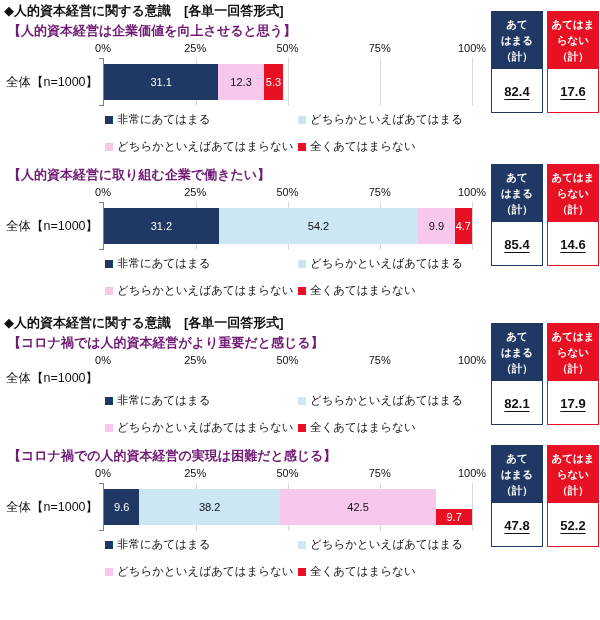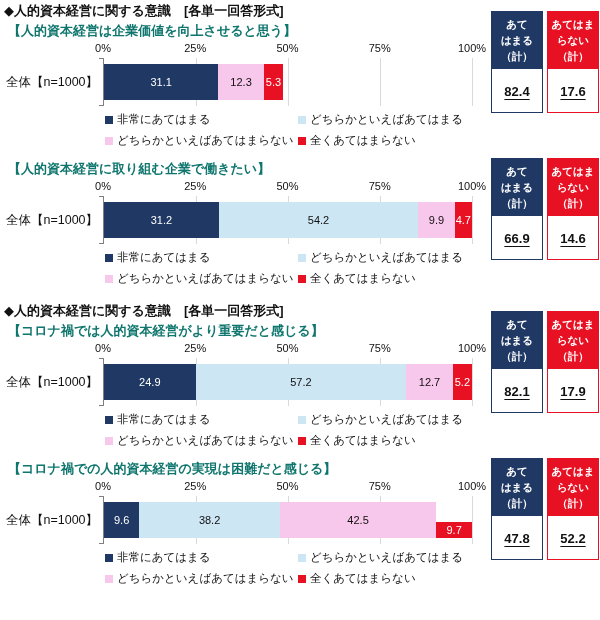--- a/index.html
+++ b/index.html
@@ -8,38 +8,38 @@
   .page { width:600px; height:620px; overflow:hidden; padding-top:2px; }
 
   .block { display:flex; align-items:flex-start; }
   .block + .block { margin-top:10px; }
   .block.section-gap { margin-top:16px; }
   .chart-col { width:487px; flex:0 0 487px; }
   .sum-col { width:113px; flex:0 0 113px; display:flex; gap:4px; padding-left:4px; }
   .sum-col.pt { padding-top:9px; }
 
   .section-heading { font-size:13px; font-weight:bold; color:#111; padding-left:4px; line-height:18px; }
-  .chart-title { font-size:13px; font-weight:bold; color:#0f766e; padding-left:8px; line-height:18px; margin-top:2px; }
+  .chart-title { font-size:13px; font-weight:bold; color:#701a75; padding-left:8px; line-height:18px; margin-top:2px; }
 
   .axis-row { position:relative; height:16px; margin-left:103px; margin-right:15px; margin-top:2px; }
   .tick { position:absolute; top:0; transform:translateX(-50%); font-size:11px; color:#111; white-space:nowrap; }
 
   .plot { display:flex; }
   .row-label { width:103px; flex:0 0 103px; font-size:12.5px; color:#111; display:flex; align-items:center; padding-left:6px; }
   .plot-area { flex:1; margin-right:15px; position:relative; height:48px; border-left:1px solid #7f7f7f; }
   .plot-area::before, .plot-area::after { content:""; position:absolute; left:-5px; width:5px; height:1px; background:#7f7f7f; }
   .plot-area::before { top:0; } .plot-area::after { bottom:0; }
   .grid { position:absolute; top:0; bottom:0; width:1px; background:#d9d9d9; }
   .g25{left:25%;} .g50{left:50%;} .g75{left:75%;} .g100{left:100%;}
   .bar { position:absolute; left:0; right:0; top:6px; bottom:6px; display:flex; }
   .seg { display:flex; align-items:center; justify-content:center; font-size:11px; overflow:visible; white-space:nowrap; }
   .seg.light { color:#111; }
   .seg.dark { color:#ffffff; }
 
-  .legend { margin:6px 0 0 105px; display:grid; grid-template-columns:193px 1fr; row-gap:6px; font-size:11.5px; color:#111; }
+  .legend { margin:6px 0 0 105px; display:grid; grid-template-columns:193px 1fr; row-gap:12px; font-size:11.5px; color:#111; }
   .leg { display:flex; align-items:center; gap:4px; white-space:nowrap; }
   .swatch { width:8px; height:8px; flex:0 0 8px; display:inline-block; }
 
   .sum-box { width:52px; flex:0 0 52px; border:1.5px solid #1f3864; text-align:center; background:#fff; }
   .sum-head { font-size:10.5px; font-weight:bold; color:#ffffff; line-height:1.5; padding:5px 0; white-space:pre-line; }
   .sum-val { padding:15px 0 13px; font-size:13px; font-weight:bold; color:#111; background:#fff; }
   .sum-val span { text-decoration:underline; text-underline-offset:3px; }
 </style>
 </head>
 <body>
@@ -162,21 +162,21 @@
             <span class="swatch" style="background: rgb(232, 17, 35);"></span>
             <span>全くあてはまらない</span>
           </div>
       </div>
     </div>
     <div class="sum-col">
       <div class="sum-box" style="border-color: rgb(31, 56, 100);">
         <div class="sum-head" style="background: rgb(31, 56, 100);">あて
 はまる
 （計）</div>
-        <div class="sum-val"><span>66.9</span></div>
+        <div class="sum-val"><span>85.4</span></div>
       </div>
       <div class="sum-box" style="border-color: rgb(232, 17, 35);">
         <div class="sum-head" style="background: rgb(232, 17, 35);">あてはま
 らない
 （計）</div>
         <div class="sum-val"><span>14.6</span></div>
       </div>
     </div>
   </section>
 
@@ -186,40 +186,20 @@
       <div class="chart-title">【コロナ禍では人的資本経営がより重要だと感じる】</div>
       <div class="axis-row">
         <span class="tick" style="left:0%">0%</span>
         <span class="tick" style="left:25%">25%</span>
         <span class="tick" style="left:50%">50%</span>
         <span class="tick" style="left:75%">75%</span>
         <span class="tick" style="left:100%">100%</span>
       </div>
       <div class="plot">
         <div class="row-label">全体【n=1000】</div>
-        <div class="plot-area">
-          <i class="grid g25"></i>
-          <i class="grid g50"></i>
-          <i class="grid g75"></i>
-          <i class="grid g100"></i>
-          <div class="bar">
-            <div class="seg dark" style="width: 24.9%; background: rgb(31, 56, 100);">
-                <span>24.9</span>
-              </div>
-            <div class="seg light" style="width: 57.2%; background: rgb(204, 230, 244);">
-                <span>57.2</span>
-              </div>
-            <div class="seg light" style="width: 12.7%; background: rgb(248, 200, 236);">
-                <span>12.7</span>
-              </div>
-            <div class="seg dark" style="width: 5.2%; background: rgb(232, 17, 35);">
-                <span>5.2</span>
-              </div>
-          </div>
-        </div>
       </div>
       <div class="legend">
         <div class="leg">
             <span class="swatch" style="background: rgb(31, 56, 100);"></span>
             <span>非常にあてはまる</span>
           </div>
         <div class="leg">
             <span class="swatch" style="background: rgb(204, 230, 244);"></span>
             <span>どちらかといえばあてはまる</span>
           </div>

